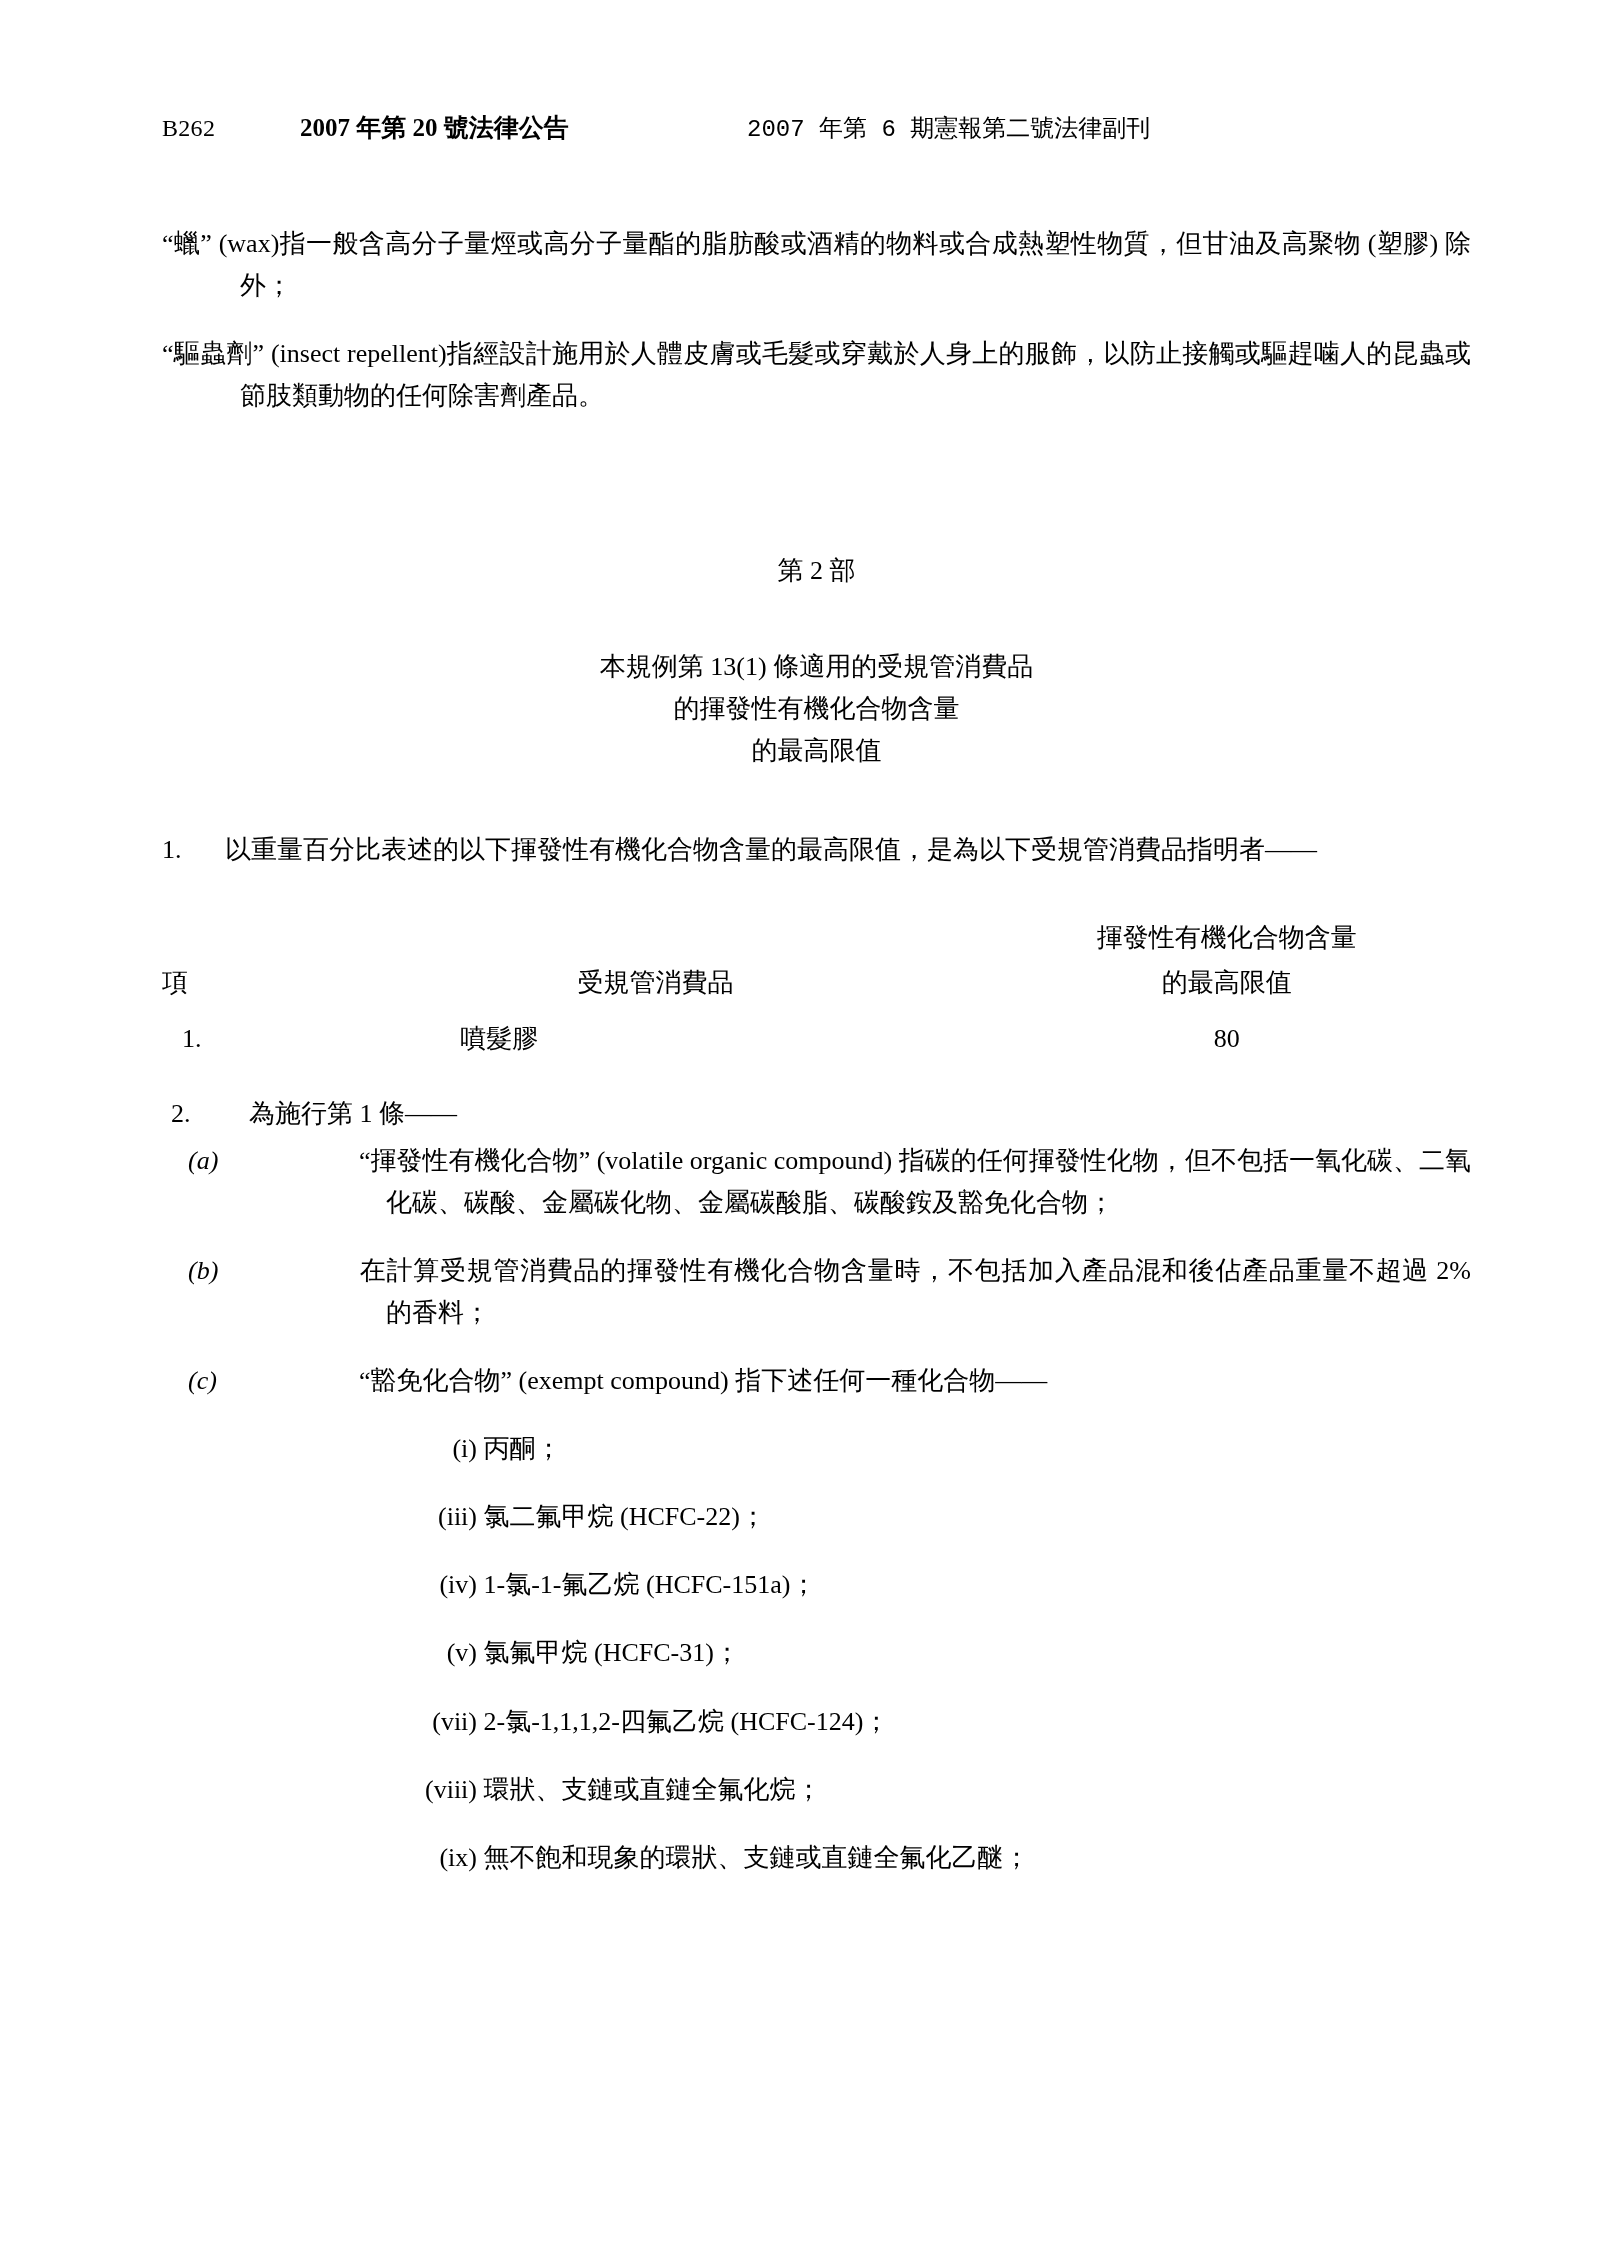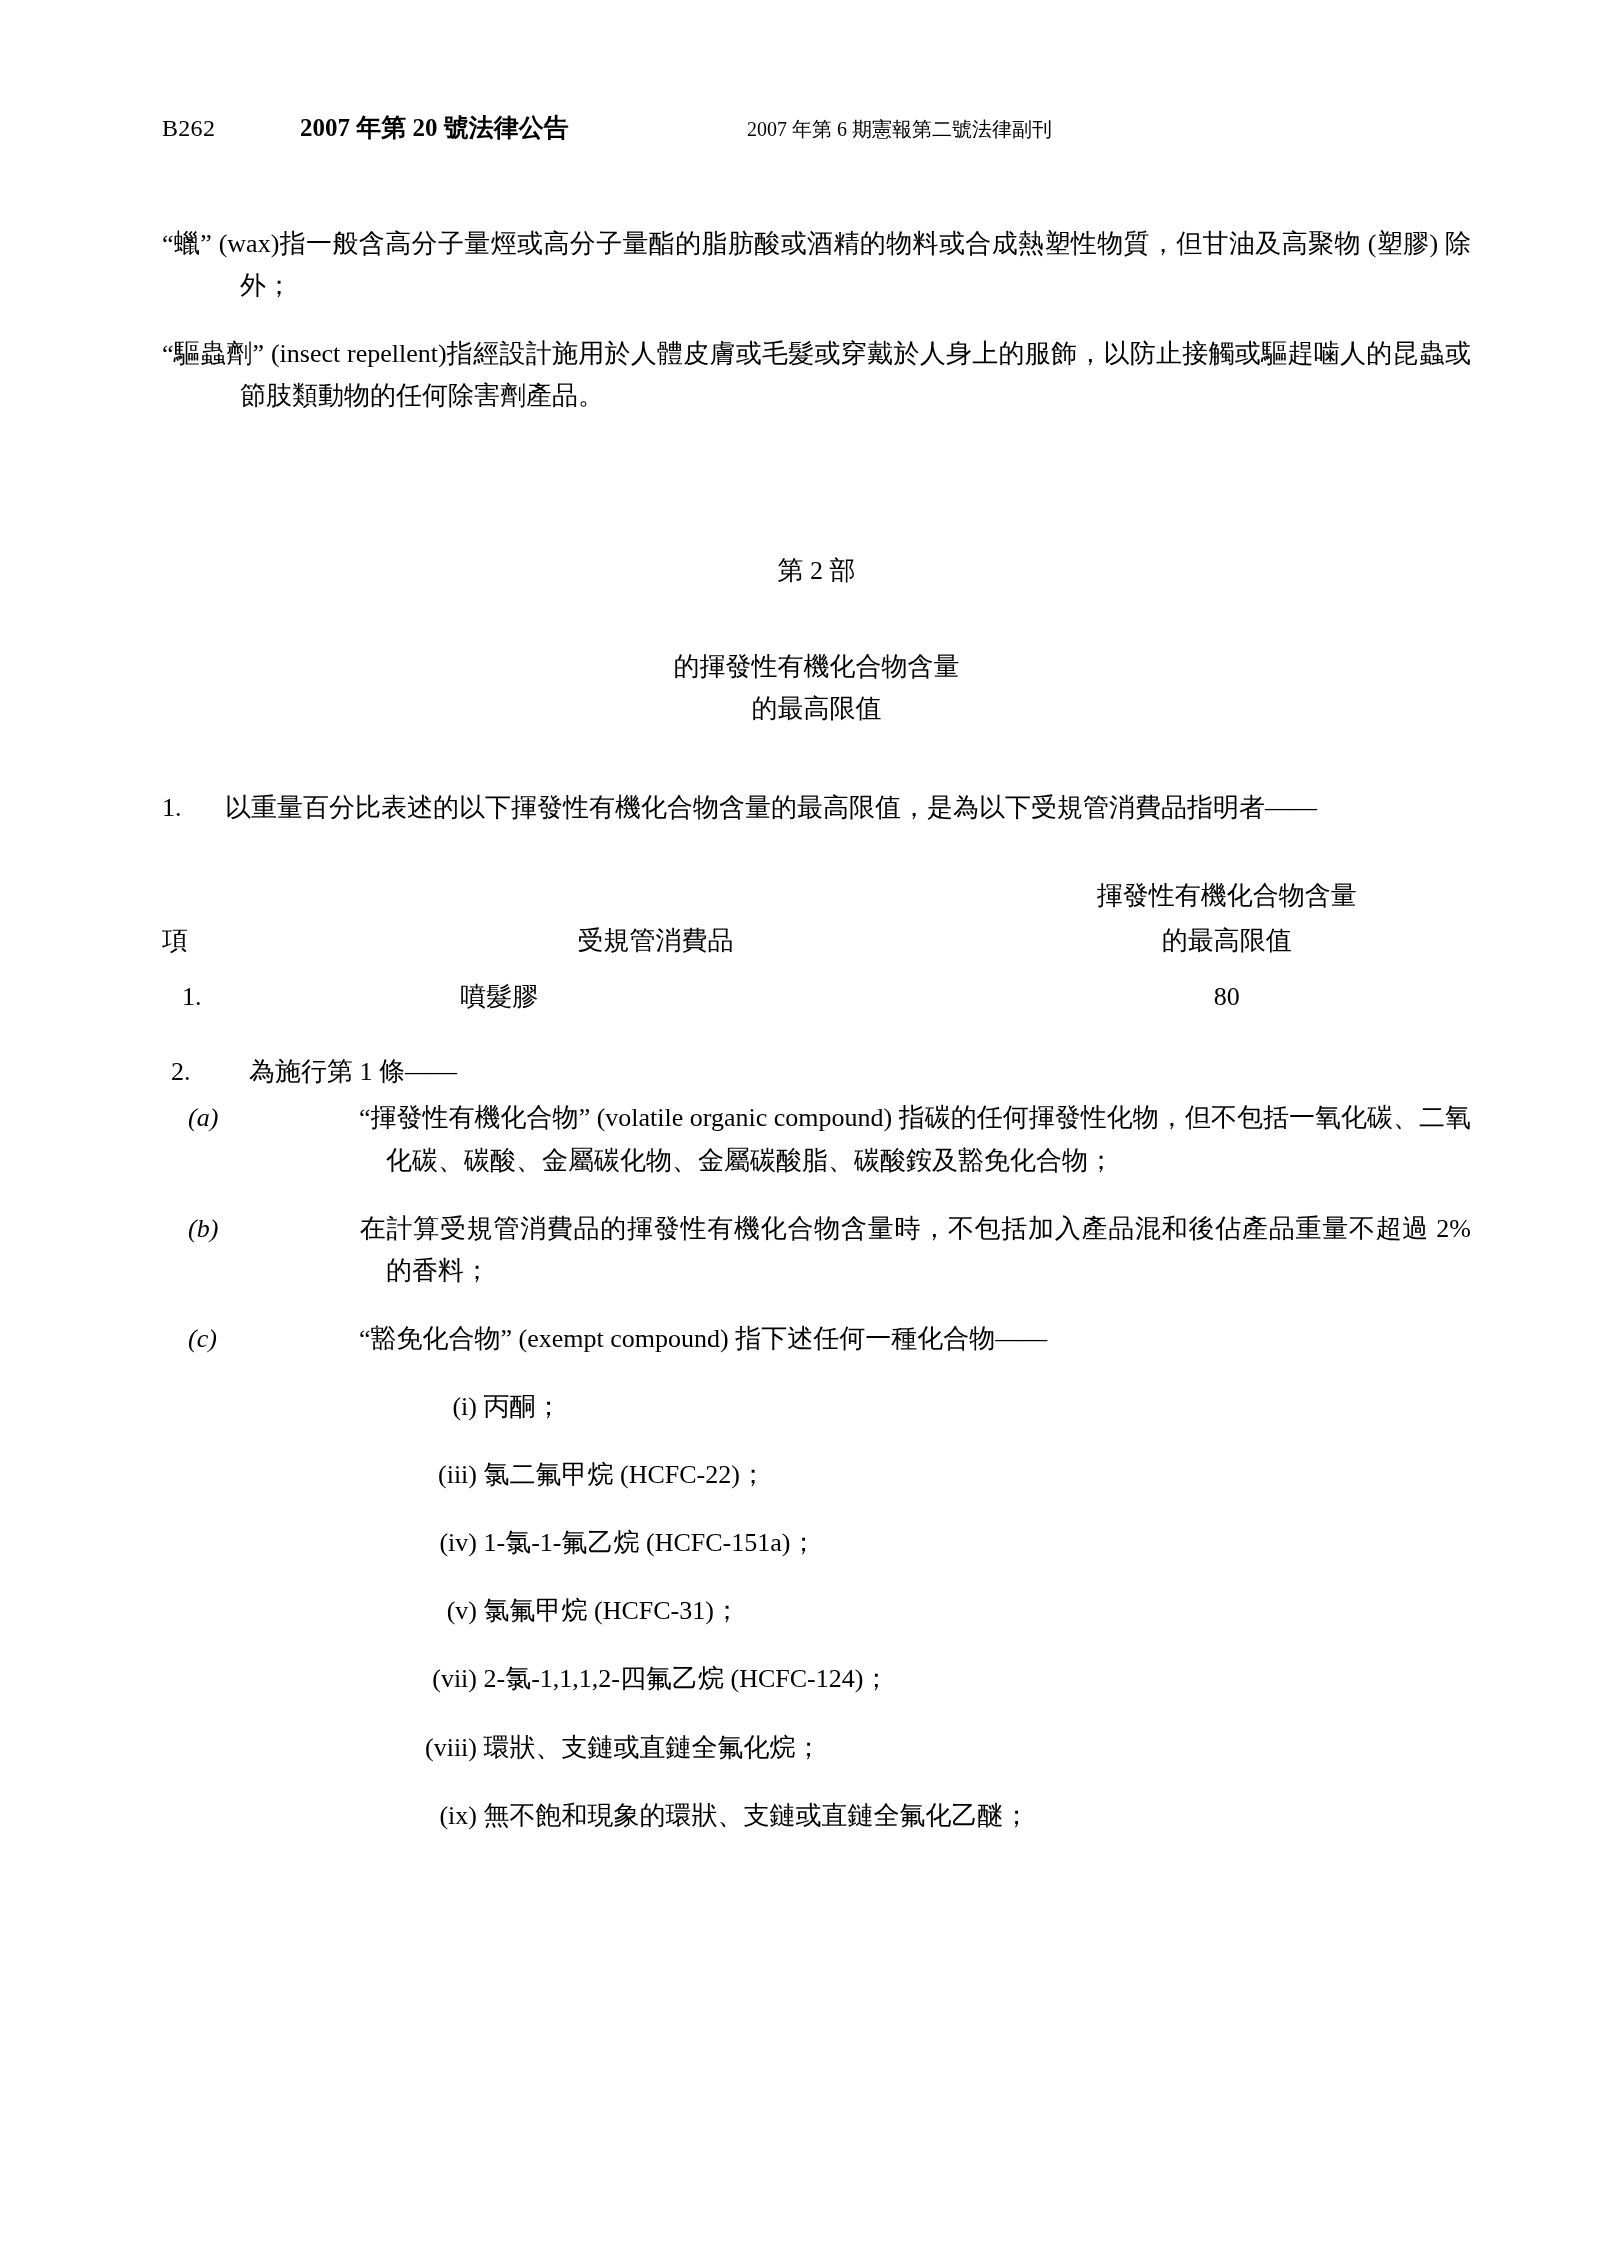--- a/index.html
+++ b/index.html
@@ -38,21 +38,22 @@
     width: 138px;
     font-size: 24px;
     letter-spacing: 0.3px;
   }
   .header .lnno {
     font-weight: bold;
     font-size: 25px;
     width: 447px;
   }
   .header .gazette {
-    font-size: 20px;
+    font-size: 24px;
+    font-family: Liberation Mono, monospace;
   }
   
   .content {
     position: absolute;
     top: 197px;
     left: 162px;
     width: 1309px;
     font-size: 26px;
     line-height: 1.62;
   }
@@ -165,20 +166,21 @@
       <p class="def">
         <span class="lead">“驅蟲劑” (insect   repellent)</span><span>指經設計施用於人體皮膚或毛髮或穿戴於人身上的服飾，以防止接觸或驅趕噛人的昆蟲或節肢類動物的任何除害劑產品。</span>
       </p>
     </div>
 
     <div class="spacer-lg"></div>
 
     <div class="part-title">第 2 部</div>
 
     <div class="part-head">
+      <div>本規例第 13(1) 條適用的受規管消費品</div>
       <div>的揮發性有機化合物含量</div>
       <div>的最高限值</div>
     </div>
 
     <p class="para">
       <span class="num">1.</span><span>以重量百分比表述的以下揮發性有機化合物含量的最高限值，是為以下受規管消費品指明者——</span>
     </p>
 
     <table class="tbl">
       <tbody>

